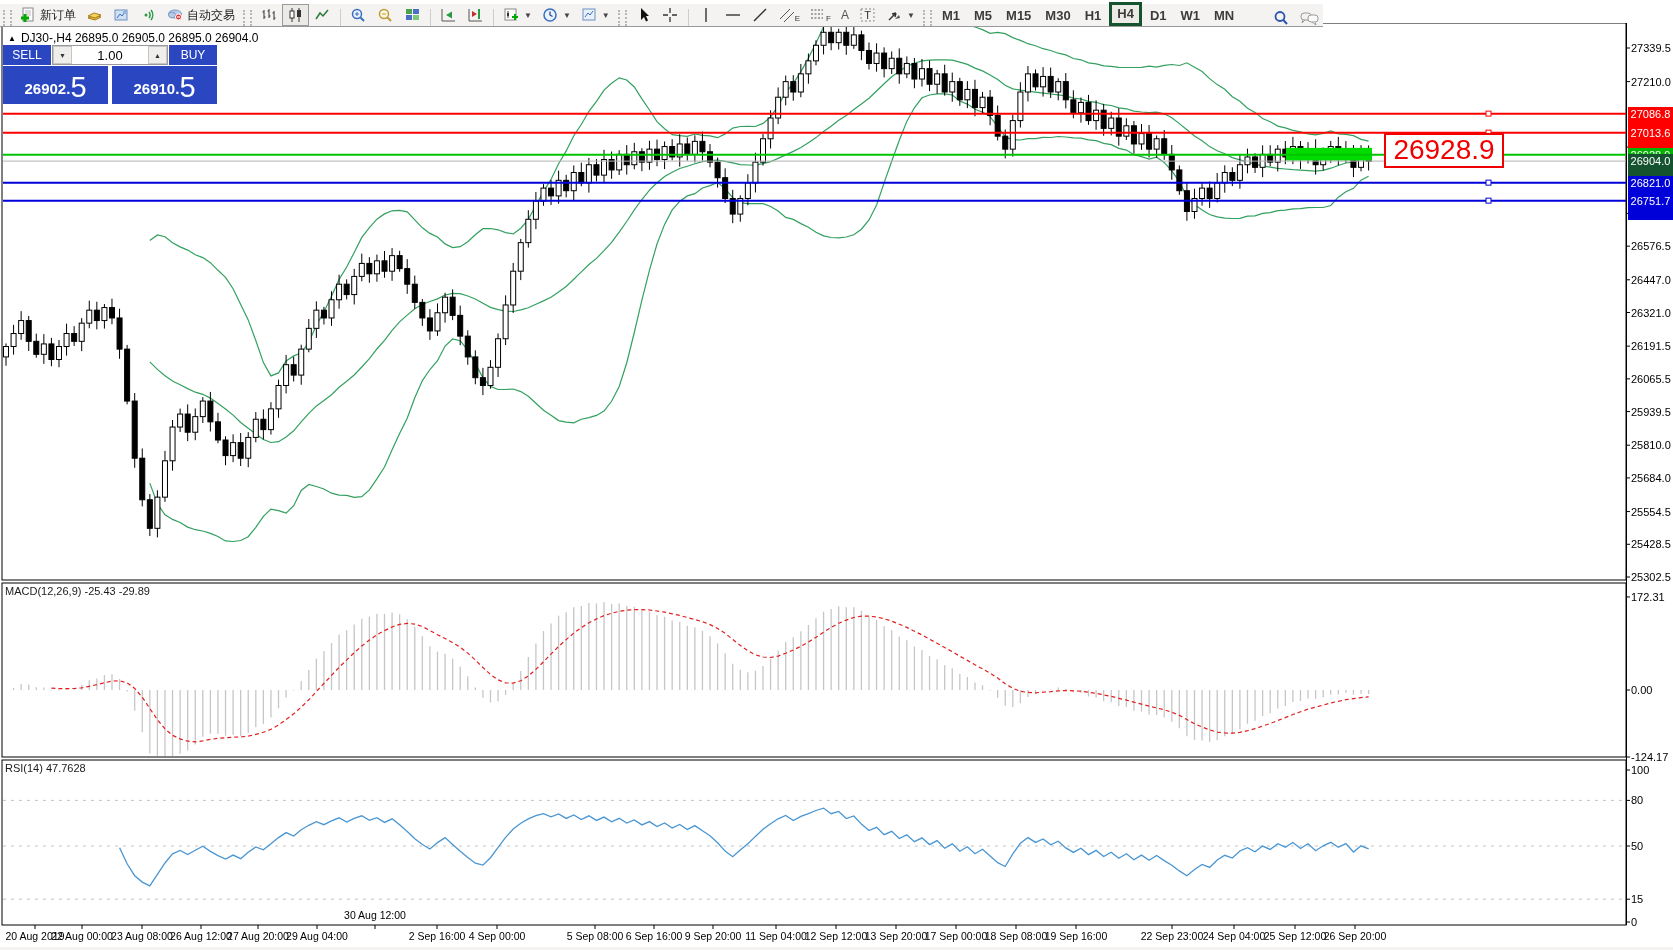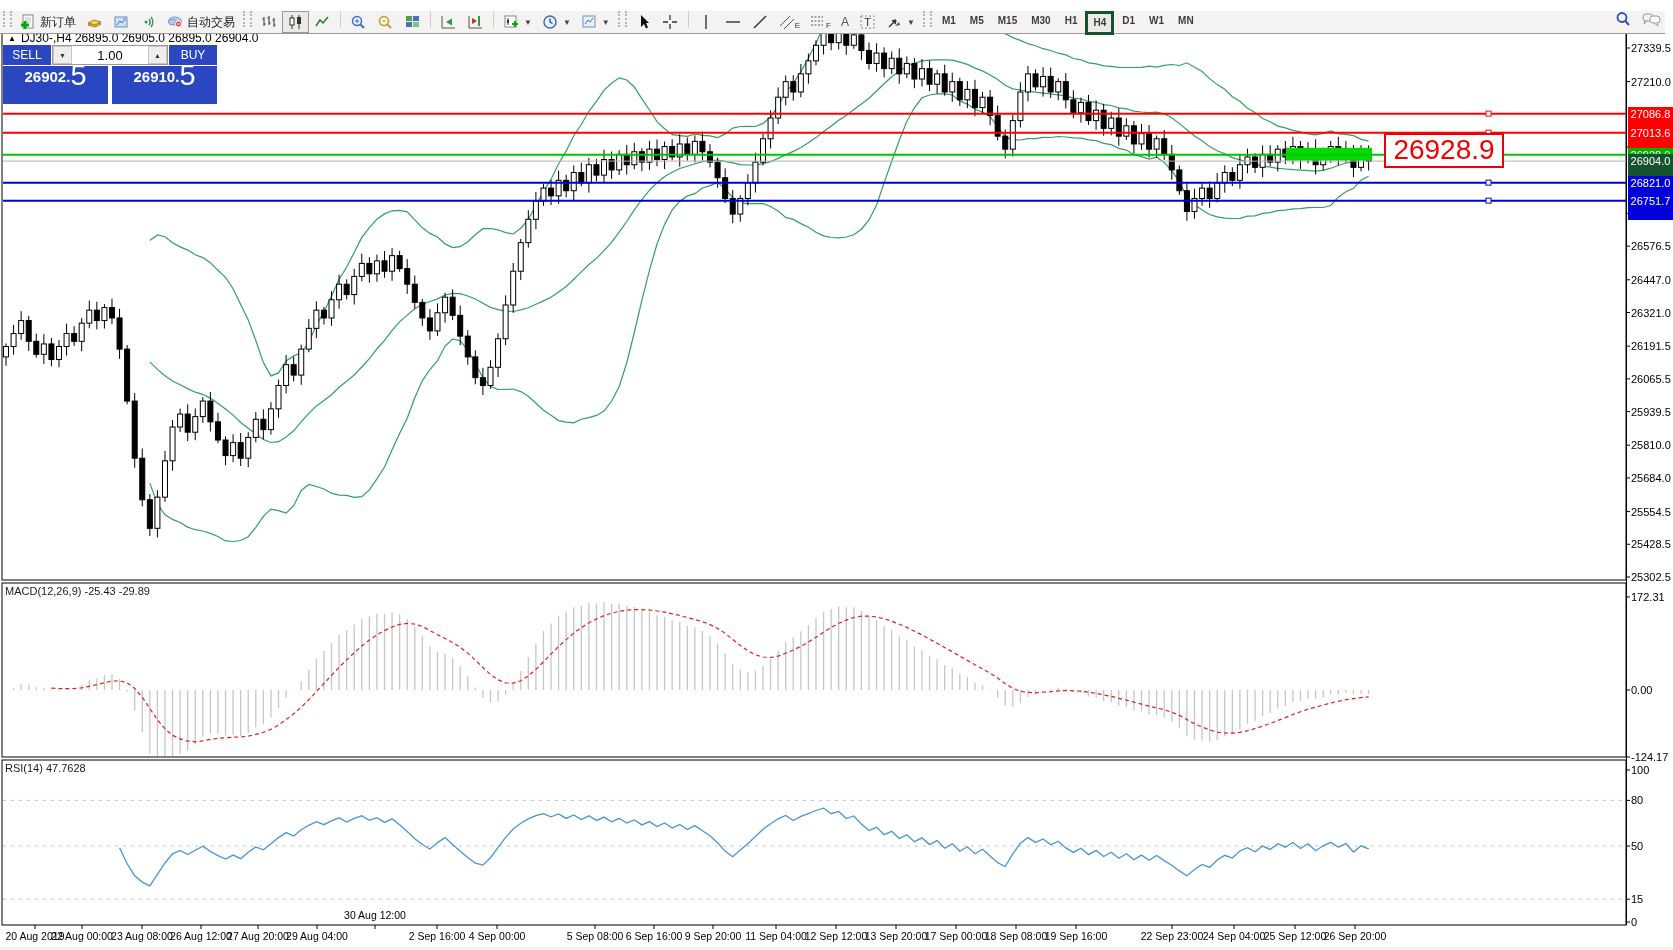--- a/index.html
+++ b/index.html
@@ -1,28 +1,28 @@
 <!DOCTYPE html>
 <html><head>
 <meta charset="utf-8">
 <style>
   html,body{margin:0;padding:0;background:#d4d0c8;}
   #stage{position:relative;width:1673px;height:950px;background:#fff;overflow:hidden;
          font-family:"Liberation Sans","DejaVu Sans",sans-serif;}
   
-  #toolbar{position:absolute;left:0;top:11px;width:1665px;height:22px;background:#f4f3f1;
-           border-bottom:1px solid #9a9a9a;display:flex;align-items:flex-start;z-index:40;}
+  #toolbar{position:absolute;left:0;top:4px;width:1323px;height:22px;background:#f4f3f1;
+           border-bottom:1px solid #9a9a9a;display:flex;align-items:flex-end;z-index:40;}
   .tb-grip{width:5px;height:16px;margin:0 3px;border-left:2px dotted #b9b7b3;border-right:2px dotted #b9b7b3;}
   .tb-sep{width:1px;height:17px;background:#cfcdc9;margin:0 4px;}
   .tb-btn{display:flex;align-items:center;gap:3px;padding:1px 4px;height:18px;border:1px solid transparent;
           font-size:12px;color:#222;cursor:default;white-space:nowrap;}
   .tb-btn.active{border:1px solid #9a9a9a;background:#eceae6;}
   .tb-ico{width:17px;height:16px;display:inline-block;}
   .tb-caret{font-size:8px;color:#444;margin-left:1px;}
-  .tf-btn{font-size:10px;font-weight:bold;color:#3c3c3c;padding:1px 5px;height:16px;line-height:16px;
+  .tf-btn{font-size:13px;font-weight:bold;color:#3c3c3c;padding:1px 5px;height:16px;line-height:16px;
           border:1px solid transparent;margin:0 1px;}
   .tf-btn.active{border:3px solid #14532d;background:#eceae6;}
   #tb-right{margin-left:auto;display:flex;align-items:center;margin-right:6px;gap:10px;}
   
   #chart-area{position:absolute;left:0;top:23px;width:1673px;height:927px;}
   #chart-svg{position:absolute;left:0;top:0;z-index:1;}
   .ov{position:absolute;z-index:10;}
   #sym-title{left:8px;top:8px;font-size:12px;color:#000;display:flex;align-items:center;gap:5px;}
   #sym-title .tri{font-size:8px;}
   
@@ -31,21 +31,21 @@
   .tp-btn{background:#2a47c1;color:#fff;font-size:12px;display:flex;align-items:center;justify-content:center;}
   #tp-sell{width:48px;}
   #tp-buy{width:48px;}
   #tp-spin{flex:1;display:flex;border:1px solid #9a9a9a;background:#fff;}
   .spin-btn{width:17px;background:#efeeec;border:1px solid #c8c6c2;font-size:7px;color:#333;
             display:flex;align-items:center;justify-content:center;}
   #tp-vol{flex:1;border:none;outline:none;font-size:13px;text-align:center;width:60px;
           font-family:"Liberation Sans",sans-serif;}
   #tp-row2{display:flex;margin-top:1px;gap:4px;height:38px;}
   .tp-price{flex:1;background:#2a47c1;color:#fff;display:flex;align-items:flex-end;justify-content:center;
-            padding-bottom:14px;}
+            padding-bottom:2px;}
   .tp-price .sm{font-size:15px;font-weight:bold;line-height:26px;}
   .tp-price .dot{font-size:15px;font-weight:bold;line-height:26px;}
   .tp-price .lg{font-size:29px;line-height:30px;font-weight:400;}
   
   .panel-hdr{font-size:11px;color:#1a1a1a;z-index:10;}
   
   .ytick{position:absolute;left:1631px;font-size:11px;color:#000;z-index:5;transform:translateY(-6px);}
   .xlab{position:absolute;font-size:10.5px;color:#000;z-index:5;transform:translateX(-50%);white-space:nowrap;}
   .lvl-label{position:absolute;left:1628px;width:45px;height:26px;font-size:11px;color:#fff;z-index:8;
              text-align:center;line-height:14px;transform:translateY(-7px);}

